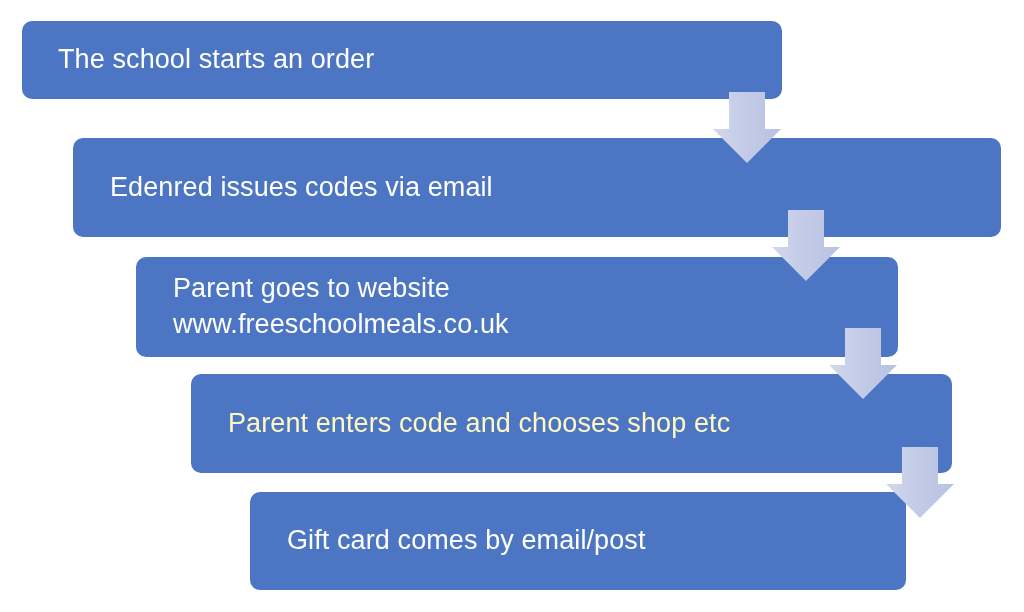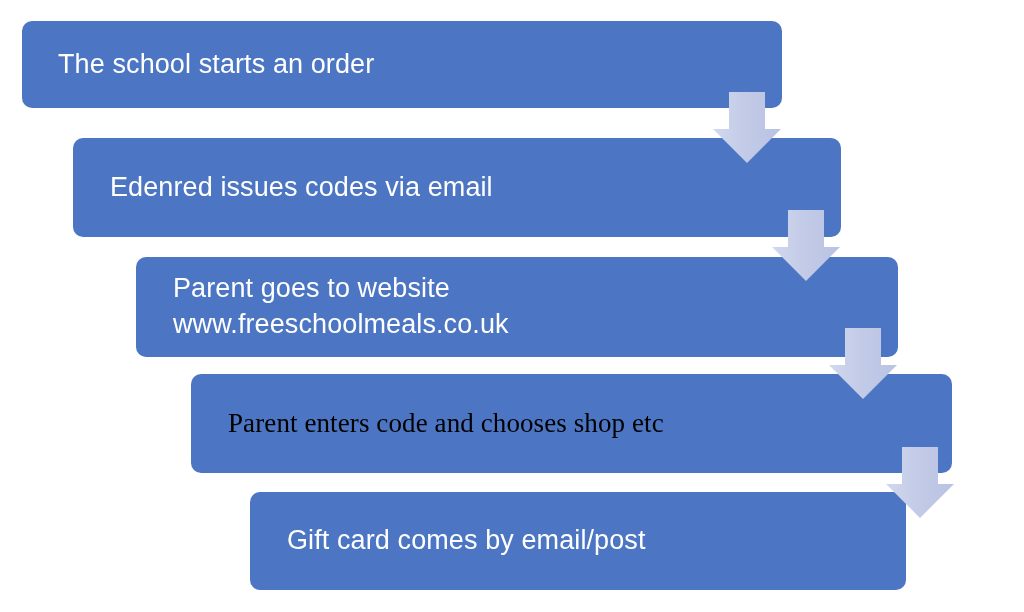--- a/index.html
+++ b/index.html
@@ -47,35 +47,35 @@
     display: block;
     width: 100%;
     height: 100%;
   }
 </style>
 </head>
 <body>
 
 <div id="canvas">
 
-  <div class="step-box" id="box-0" style="left: 22px; top: 21px; width: 760px; height: 87px; background: rgb(76, 118, 195); padding-left: 36px; padding-right: 12px;">
+  <div class="step-box" id="box-0" style="left: 22px; top: 21px; width: 760px; height: 78px; background: rgb(76, 118, 195); padding-left: 36px; padding-right: 12px;">
     <span class="step-label" style="color: rgb(255, 255, 255);">The school starts an order</span>
   </div>
 
-  <div class="step-box" id="box-1" style="left: 73px; top: 138px; width: 768px; height: 99px; background: rgb(76, 118, 195); padding-left: 37px; padding-right: 12px;">
+  <div class="step-box" id="box-1" style="left: 73px; top: 138px; width: 928px; height: 99px; background: rgb(76, 118, 195); padding-left: 37px; padding-right: 12px;">
     <span class="step-label" style="color: rgb(255, 255, 255);">Edenred issues codes via email</span>
   </div>
 
   <div class="step-box" id="box-2" style="left: 136px; top: 257px; width: 762px; height: 100px; background: rgb(76, 118, 195); padding-left: 37px; padding-right: 12px;">
     <span class="step-label" style="color: rgb(255, 255, 255);">Parent goes to website
 www.freeschoolmeals.co.uk</span>
   </div>
 
   <div class="step-box" id="box-3" style="left: 191px; top: 374px; width: 761px; height: 99px; background: rgb(76, 118, 195); padding-left: 37px; padding-right: 12px;">
-    <span class="step-label" style="color: #000000; font-family: Liberation Serif, serif;">Parent enters code and chooses shop etc</span>
+    <span class="step-label" style="color: #fef9c3;">Parent enters code and chooses shop etc</span>
   </div>
 
   <div class="step-box" id="box-4" style="left: 250px; top: 492px; width: 656px; height: 98px; background: rgb(76, 118, 195); padding-left: 37px; padding-right: 28px;">
     <span class="step-label" style="color: rgb(255, 255, 255);">Gift card comes by email/post</span>
   </div>
 
   <div class="flow-arrow" id="arrow-0" style="left: 713px; top: 92px; width: 68px; height: 71px;">
       <svg viewBox="0 0 68 71" xmlns="http://www.w3.org/2000/svg">
         <defs>
           <linearGradient id="ag0" x1="0" y1="0" x2="1" y2="0">

